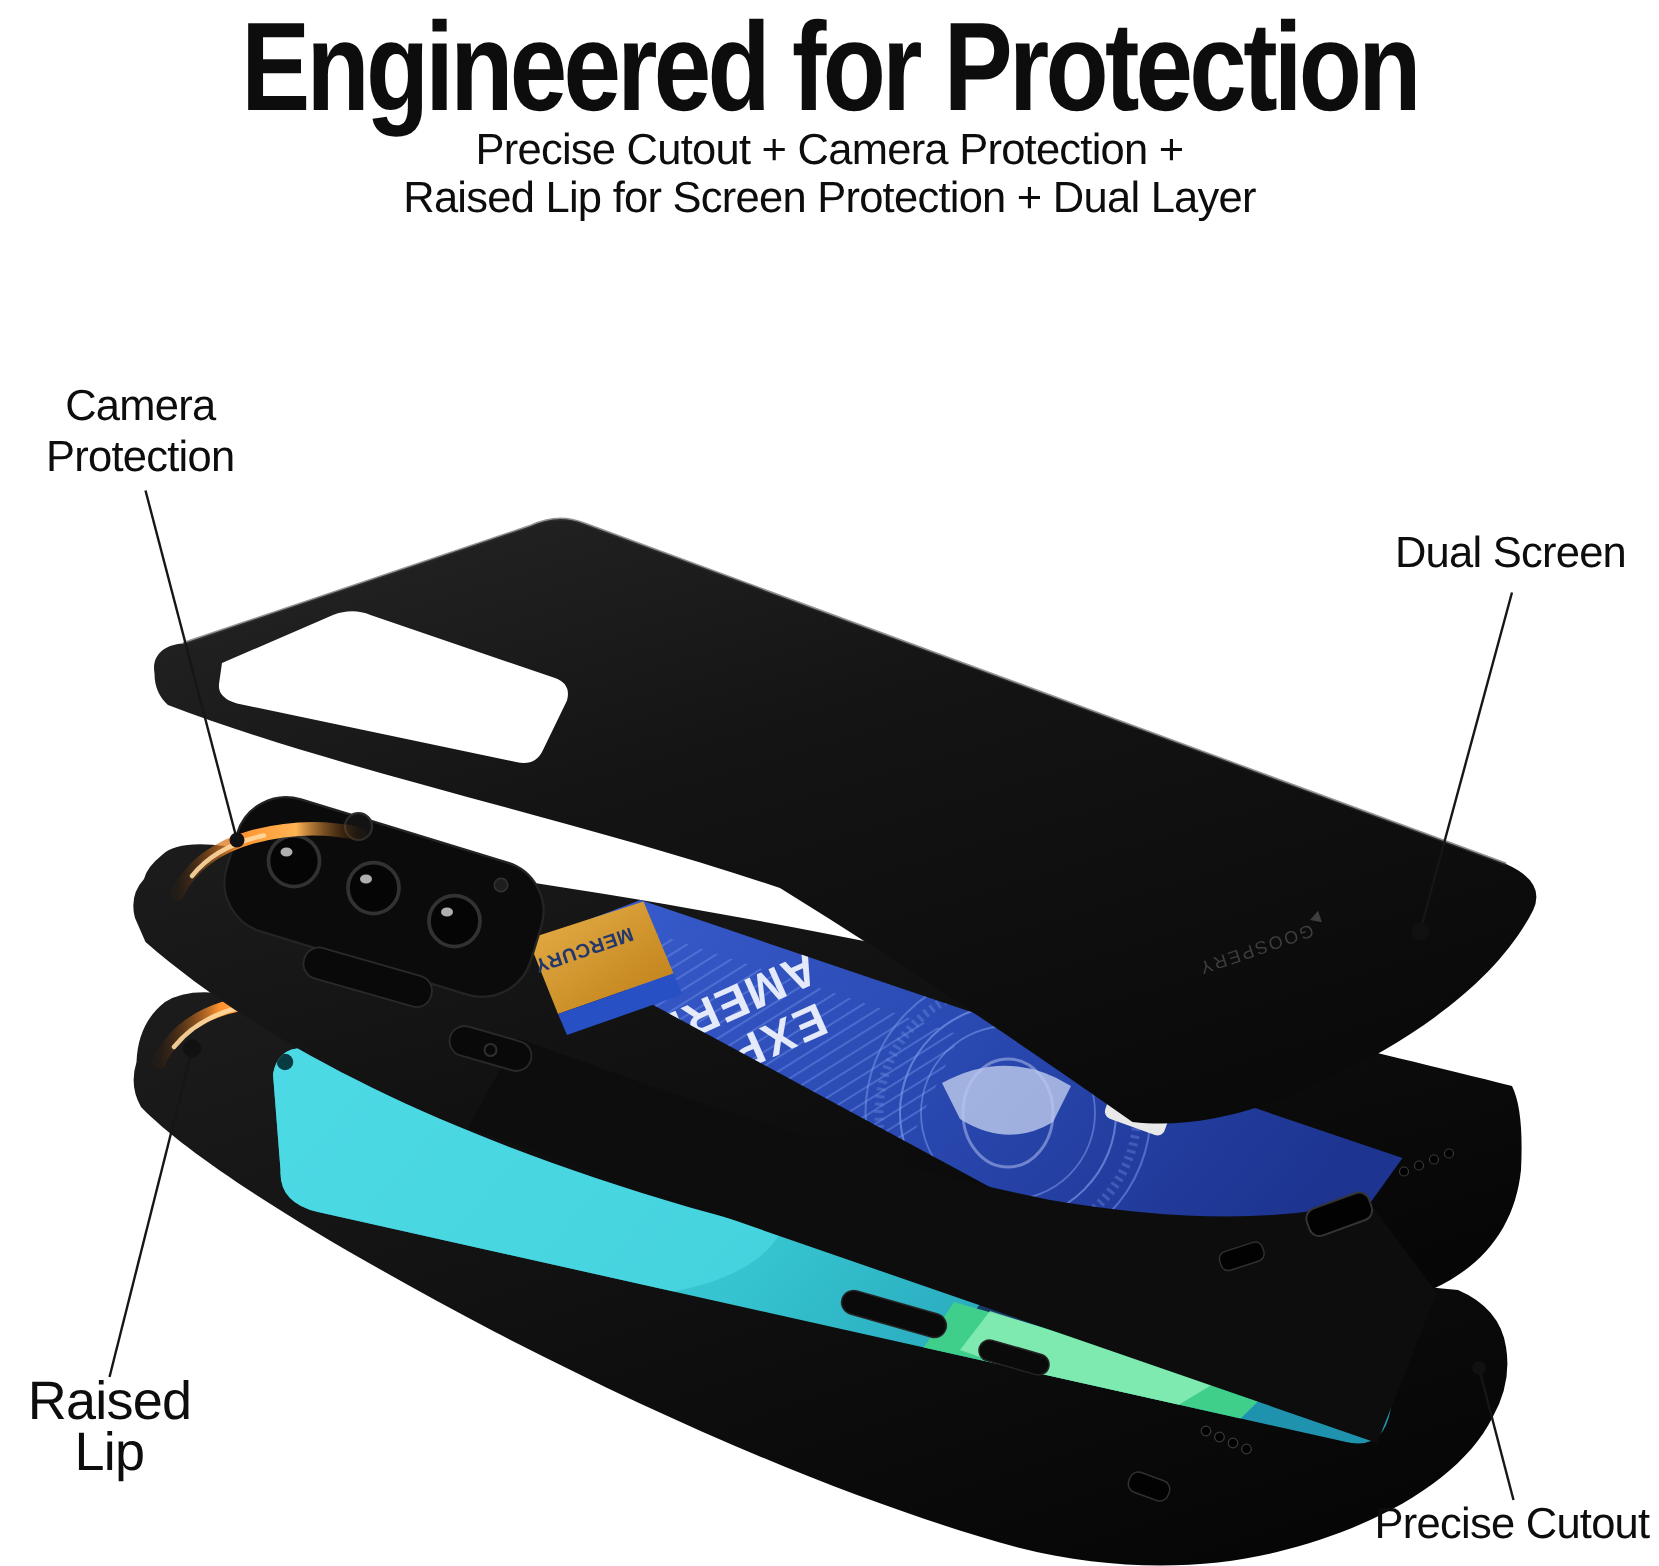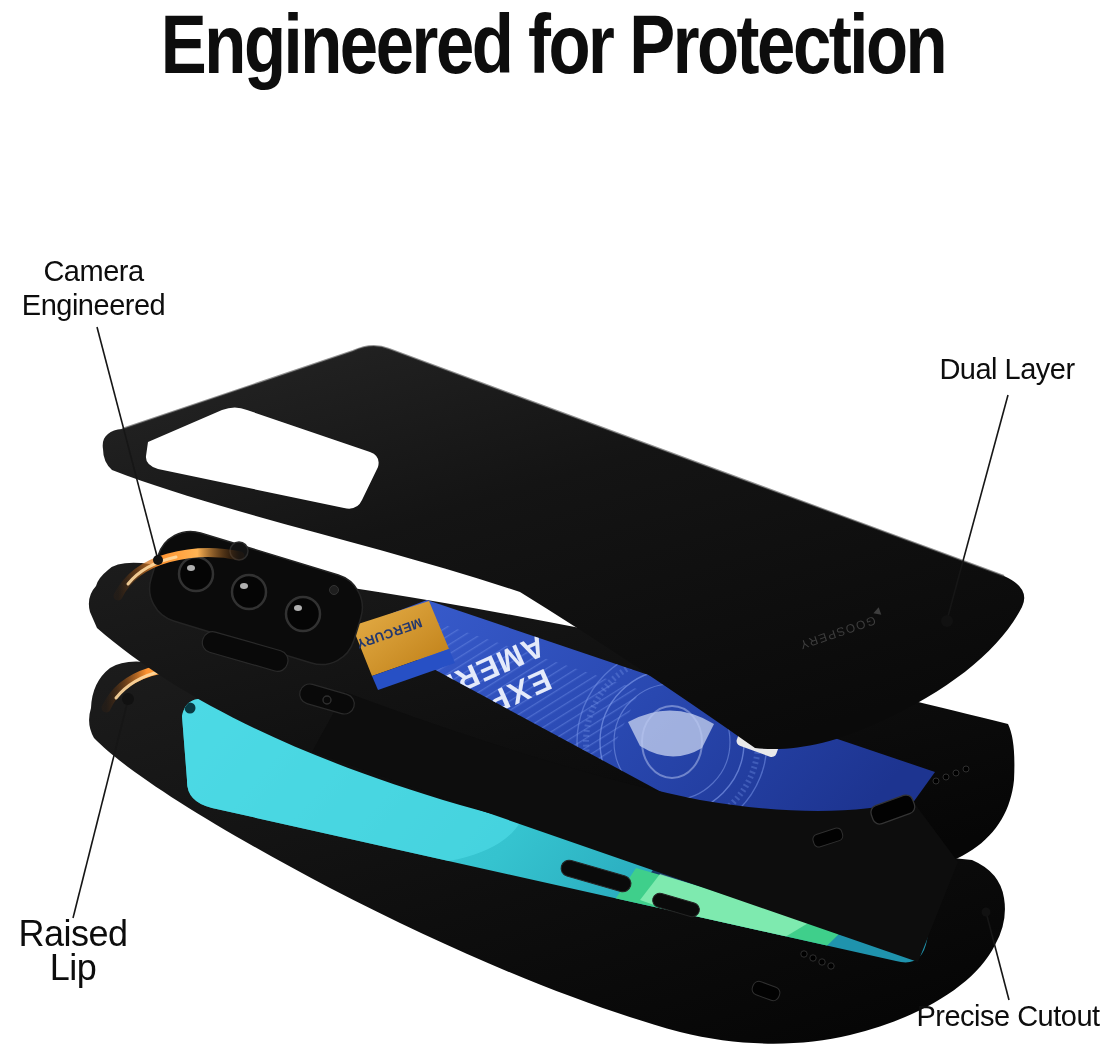--- a/index.html
+++ b/index.html
@@ -195,22 +195,26 @@
     </g>
     <g fill="#111">
       <circle cx="158" cy="560" r="5"></circle>
       <circle cx="947" cy="621" r="6"></circle>
       <circle cx="128" cy="699" r="6"></circle>
       <circle cx="986" cy="912" r="4.5"></circle>
     </g>
   </svg>
 
   <div class="txt title">Engineered for Protection</div>
+  <div class="txt subtitle">
+    <div>Precise Cutout + Camera Protection +</div>
+    <div>Raised Lip for Screen Protection + Dual Layer</div>
+  </div>
 
   <div class="txt callout co-camera">
     <div>Camera</div>
-    <div>Engineered</div>
+    <div>Protection</div>
   </div>
-  <div class="txt callout co-dual">Dual Layer</div>
+  <div class="txt callout co-dual">Dual Screen</div>
   <div class="txt callout co-raised">Raised Lip</div>
   <div class="txt callout co-precise">Precise Cutout</div>
 
 </div>
 
 </body></html>

